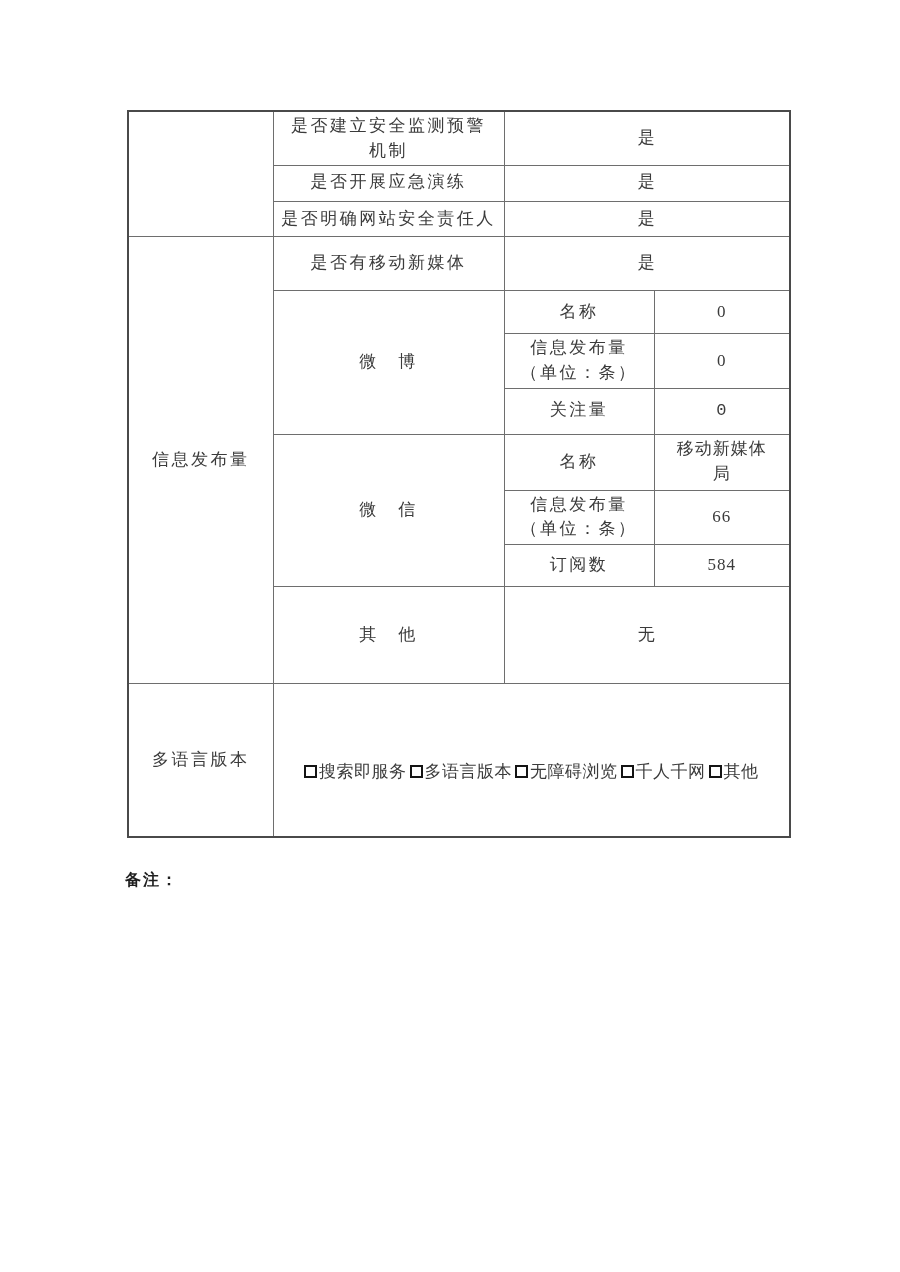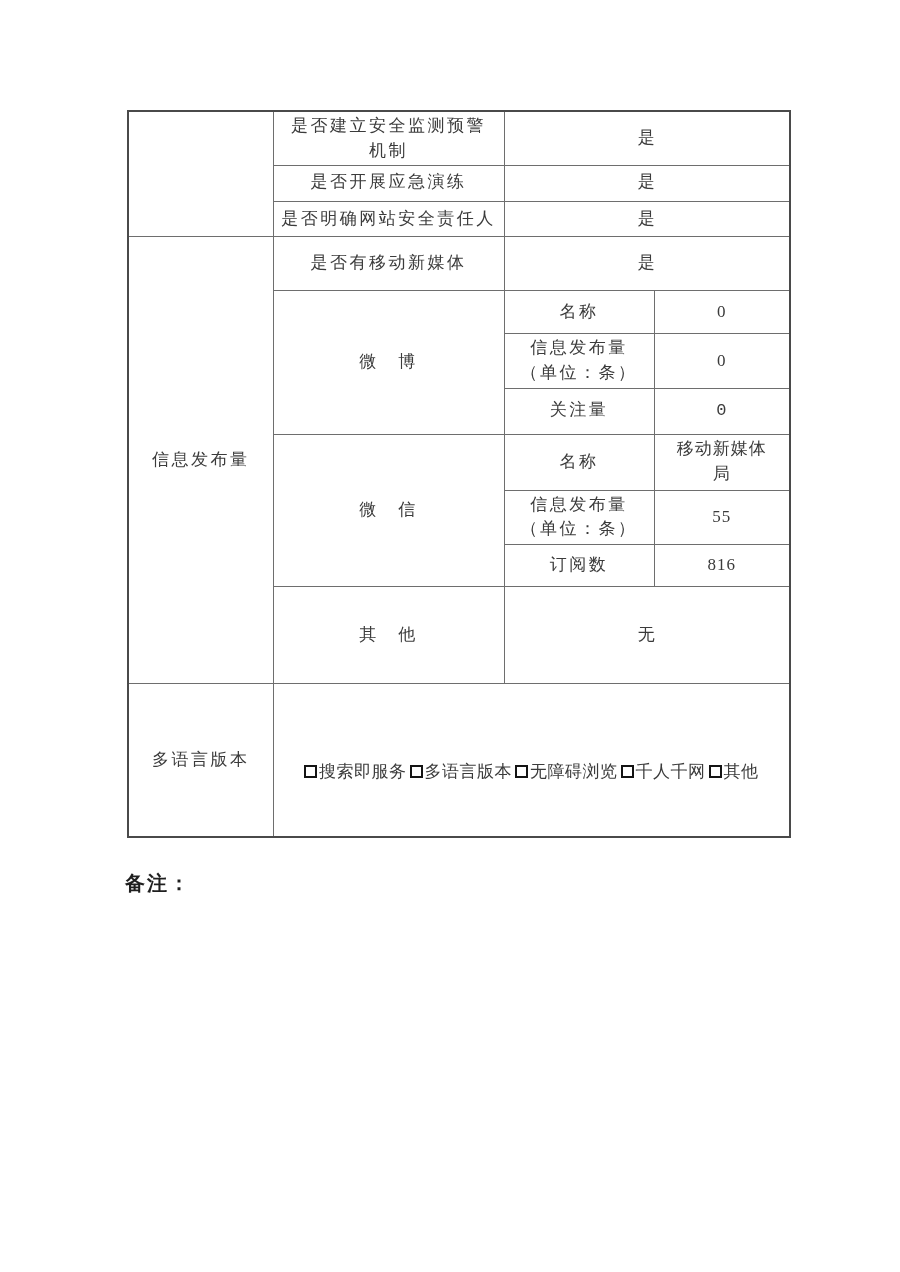--- a/index.html
+++ b/index.html
@@ -67,21 +67,21 @@
     background: #ffffff;
     margin: 0 2px -1px 3px;
   }
   .opt:first-child .cb { margin-left: 0; }
   .opt { white-space: nowrap; }
 
   .remarks {
     position: absolute;
     left: 125px;
     top: 870px;
-    font-size: 20px;
+    font-size: 16px;
     font-weight: bold;
     letter-spacing: 2px;
     color: #1f1f1f;
   }
 
   .pageno {
     position: absolute;
     left: 0;
     top: 1184px;
     width: 100%;
@@ -141,25 +141,25 @@
 
       <tr class="r8">
         <td rowspan="3">微　信</td>
         <td>名称</td>
         <td class="value-cell">移动新媒体
 局</td>
       </tr>
       <tr class="r9">
         <td>信息发布量
 （单位：条）</td>
-        <td class="value-cell">55</td>
+        <td class="value-cell">66</td>
       </tr>
       <tr class="r10">
         <td>订阅数</td>
-        <td class="value-cell">816</td>
+        <td class="value-cell">584</td>
       </tr>
 
       <tr class="r11">
         <td>其　他</td>
         <td colspan="2" class="value-cell">无</td>
       </tr>
 
       <tr class="r12">
         <td>多语言版本</td>
         <td colspan="3" class="innovation-cell">

